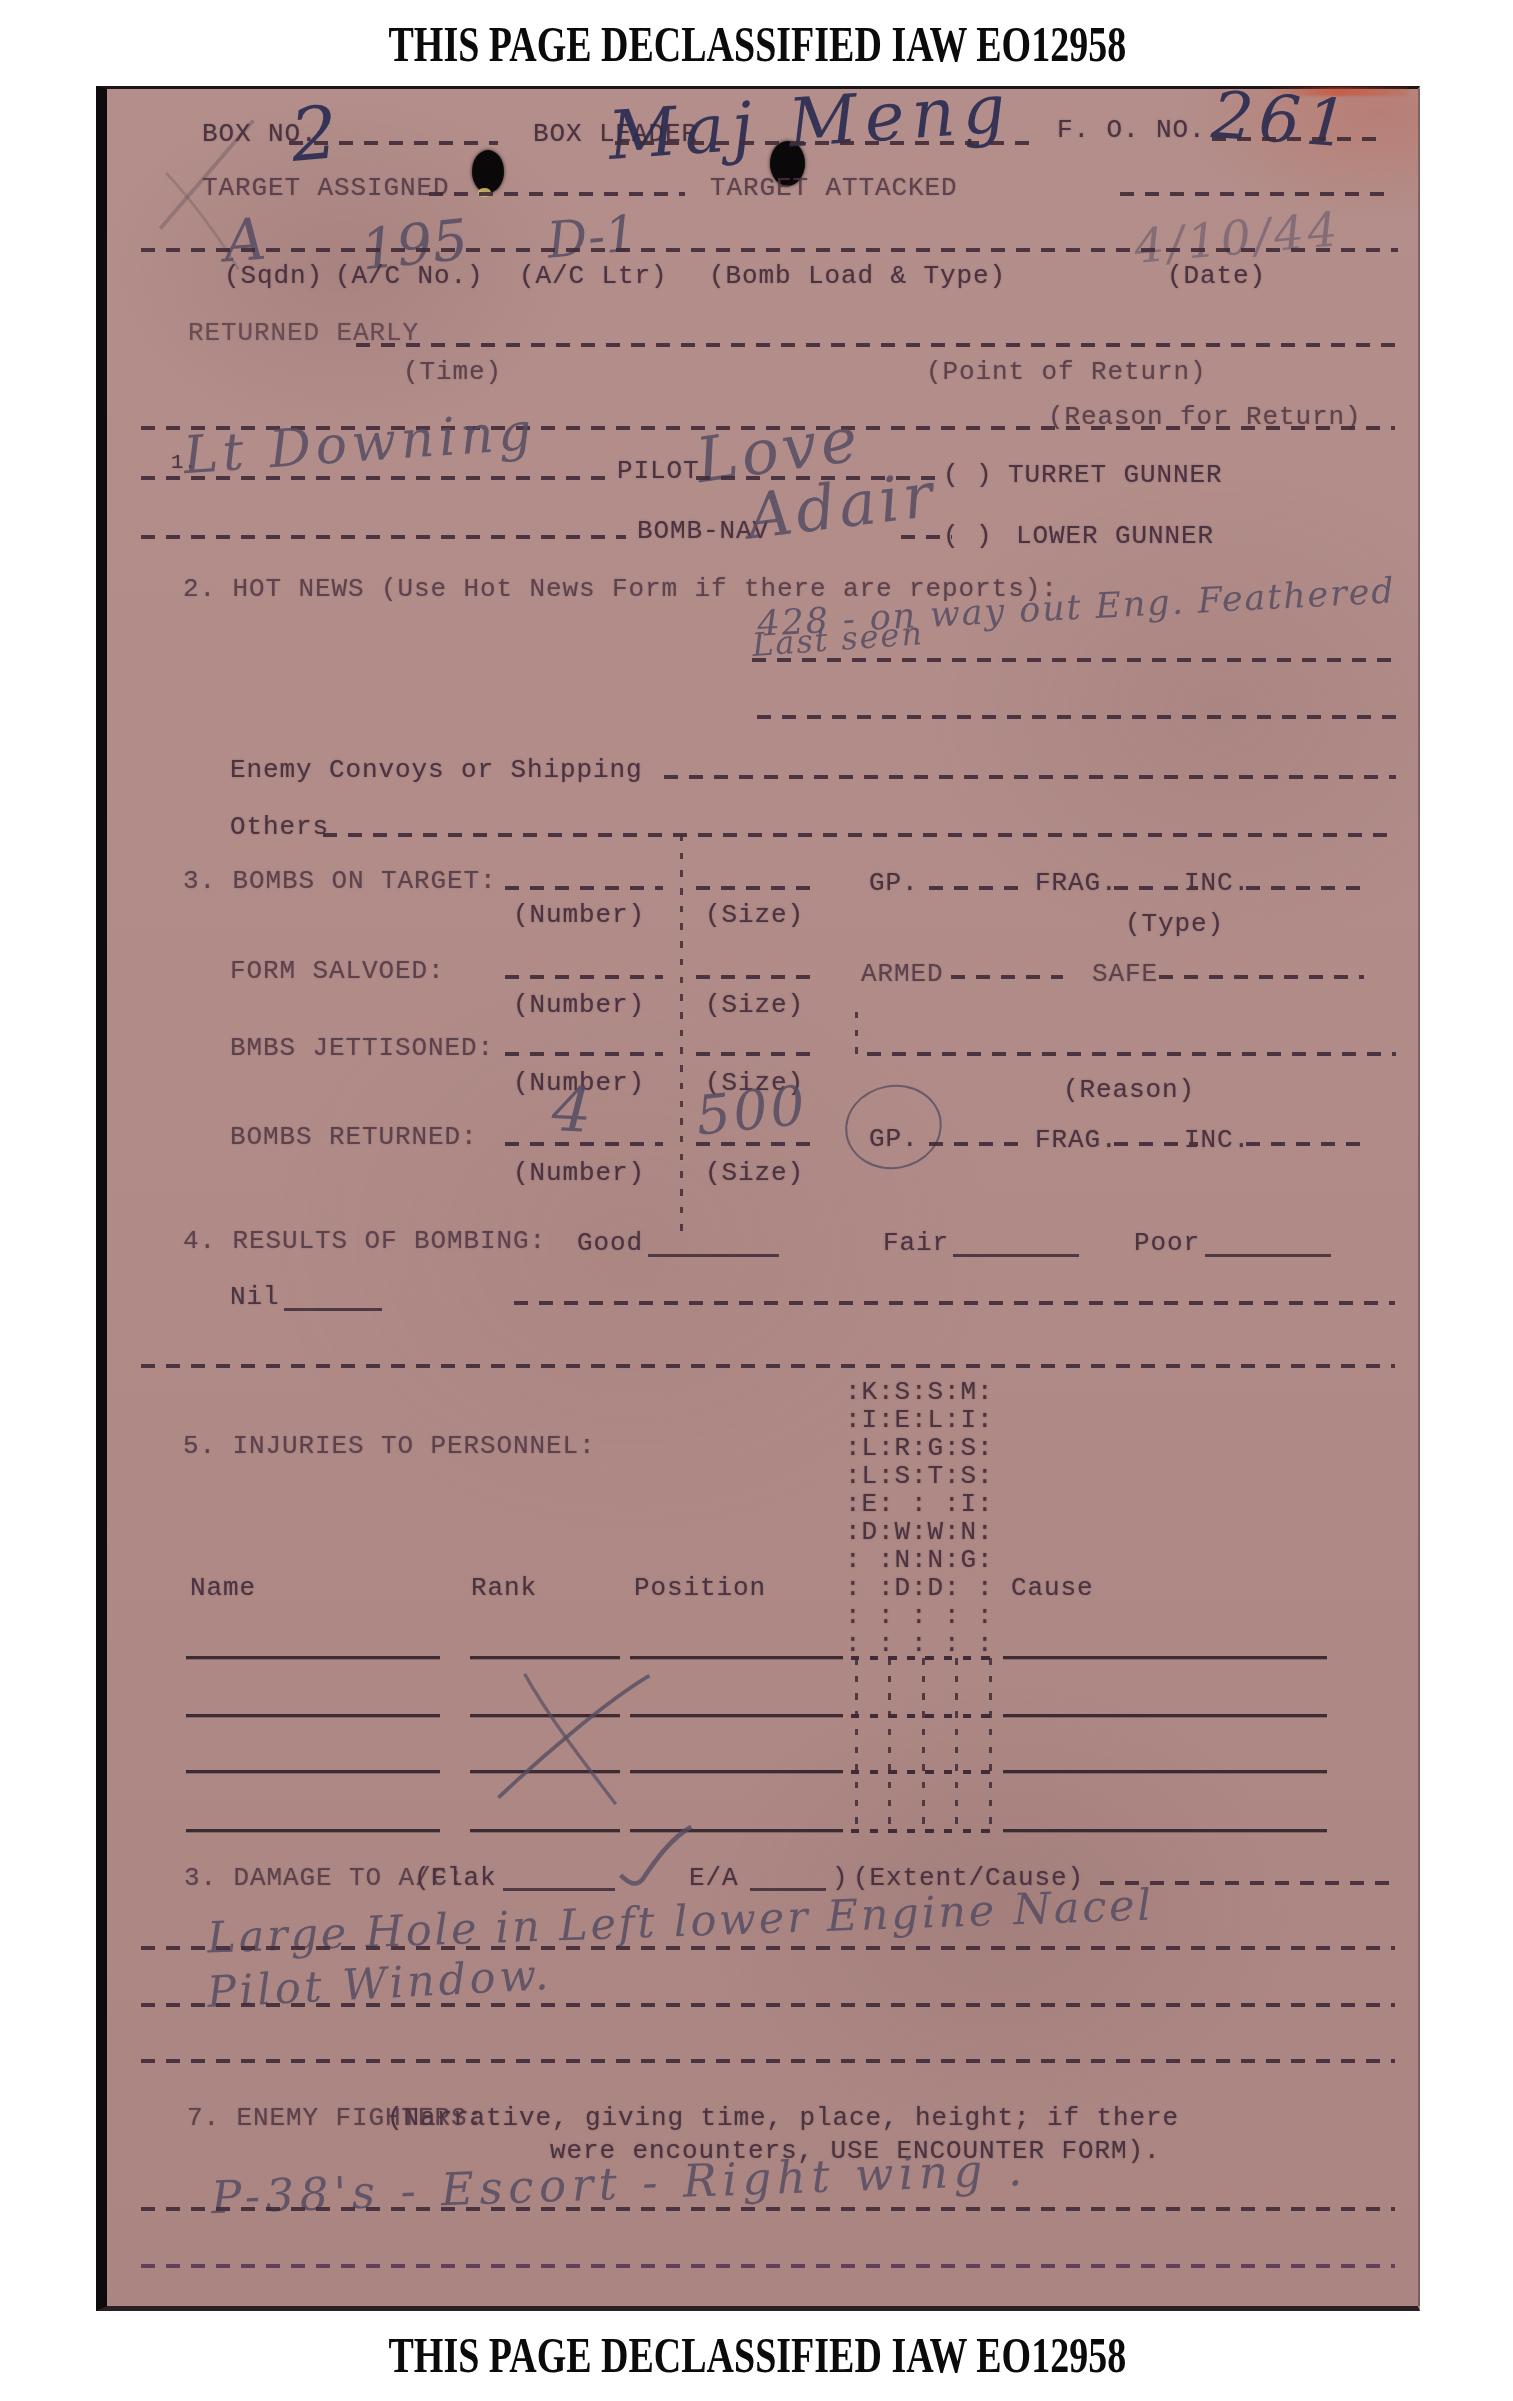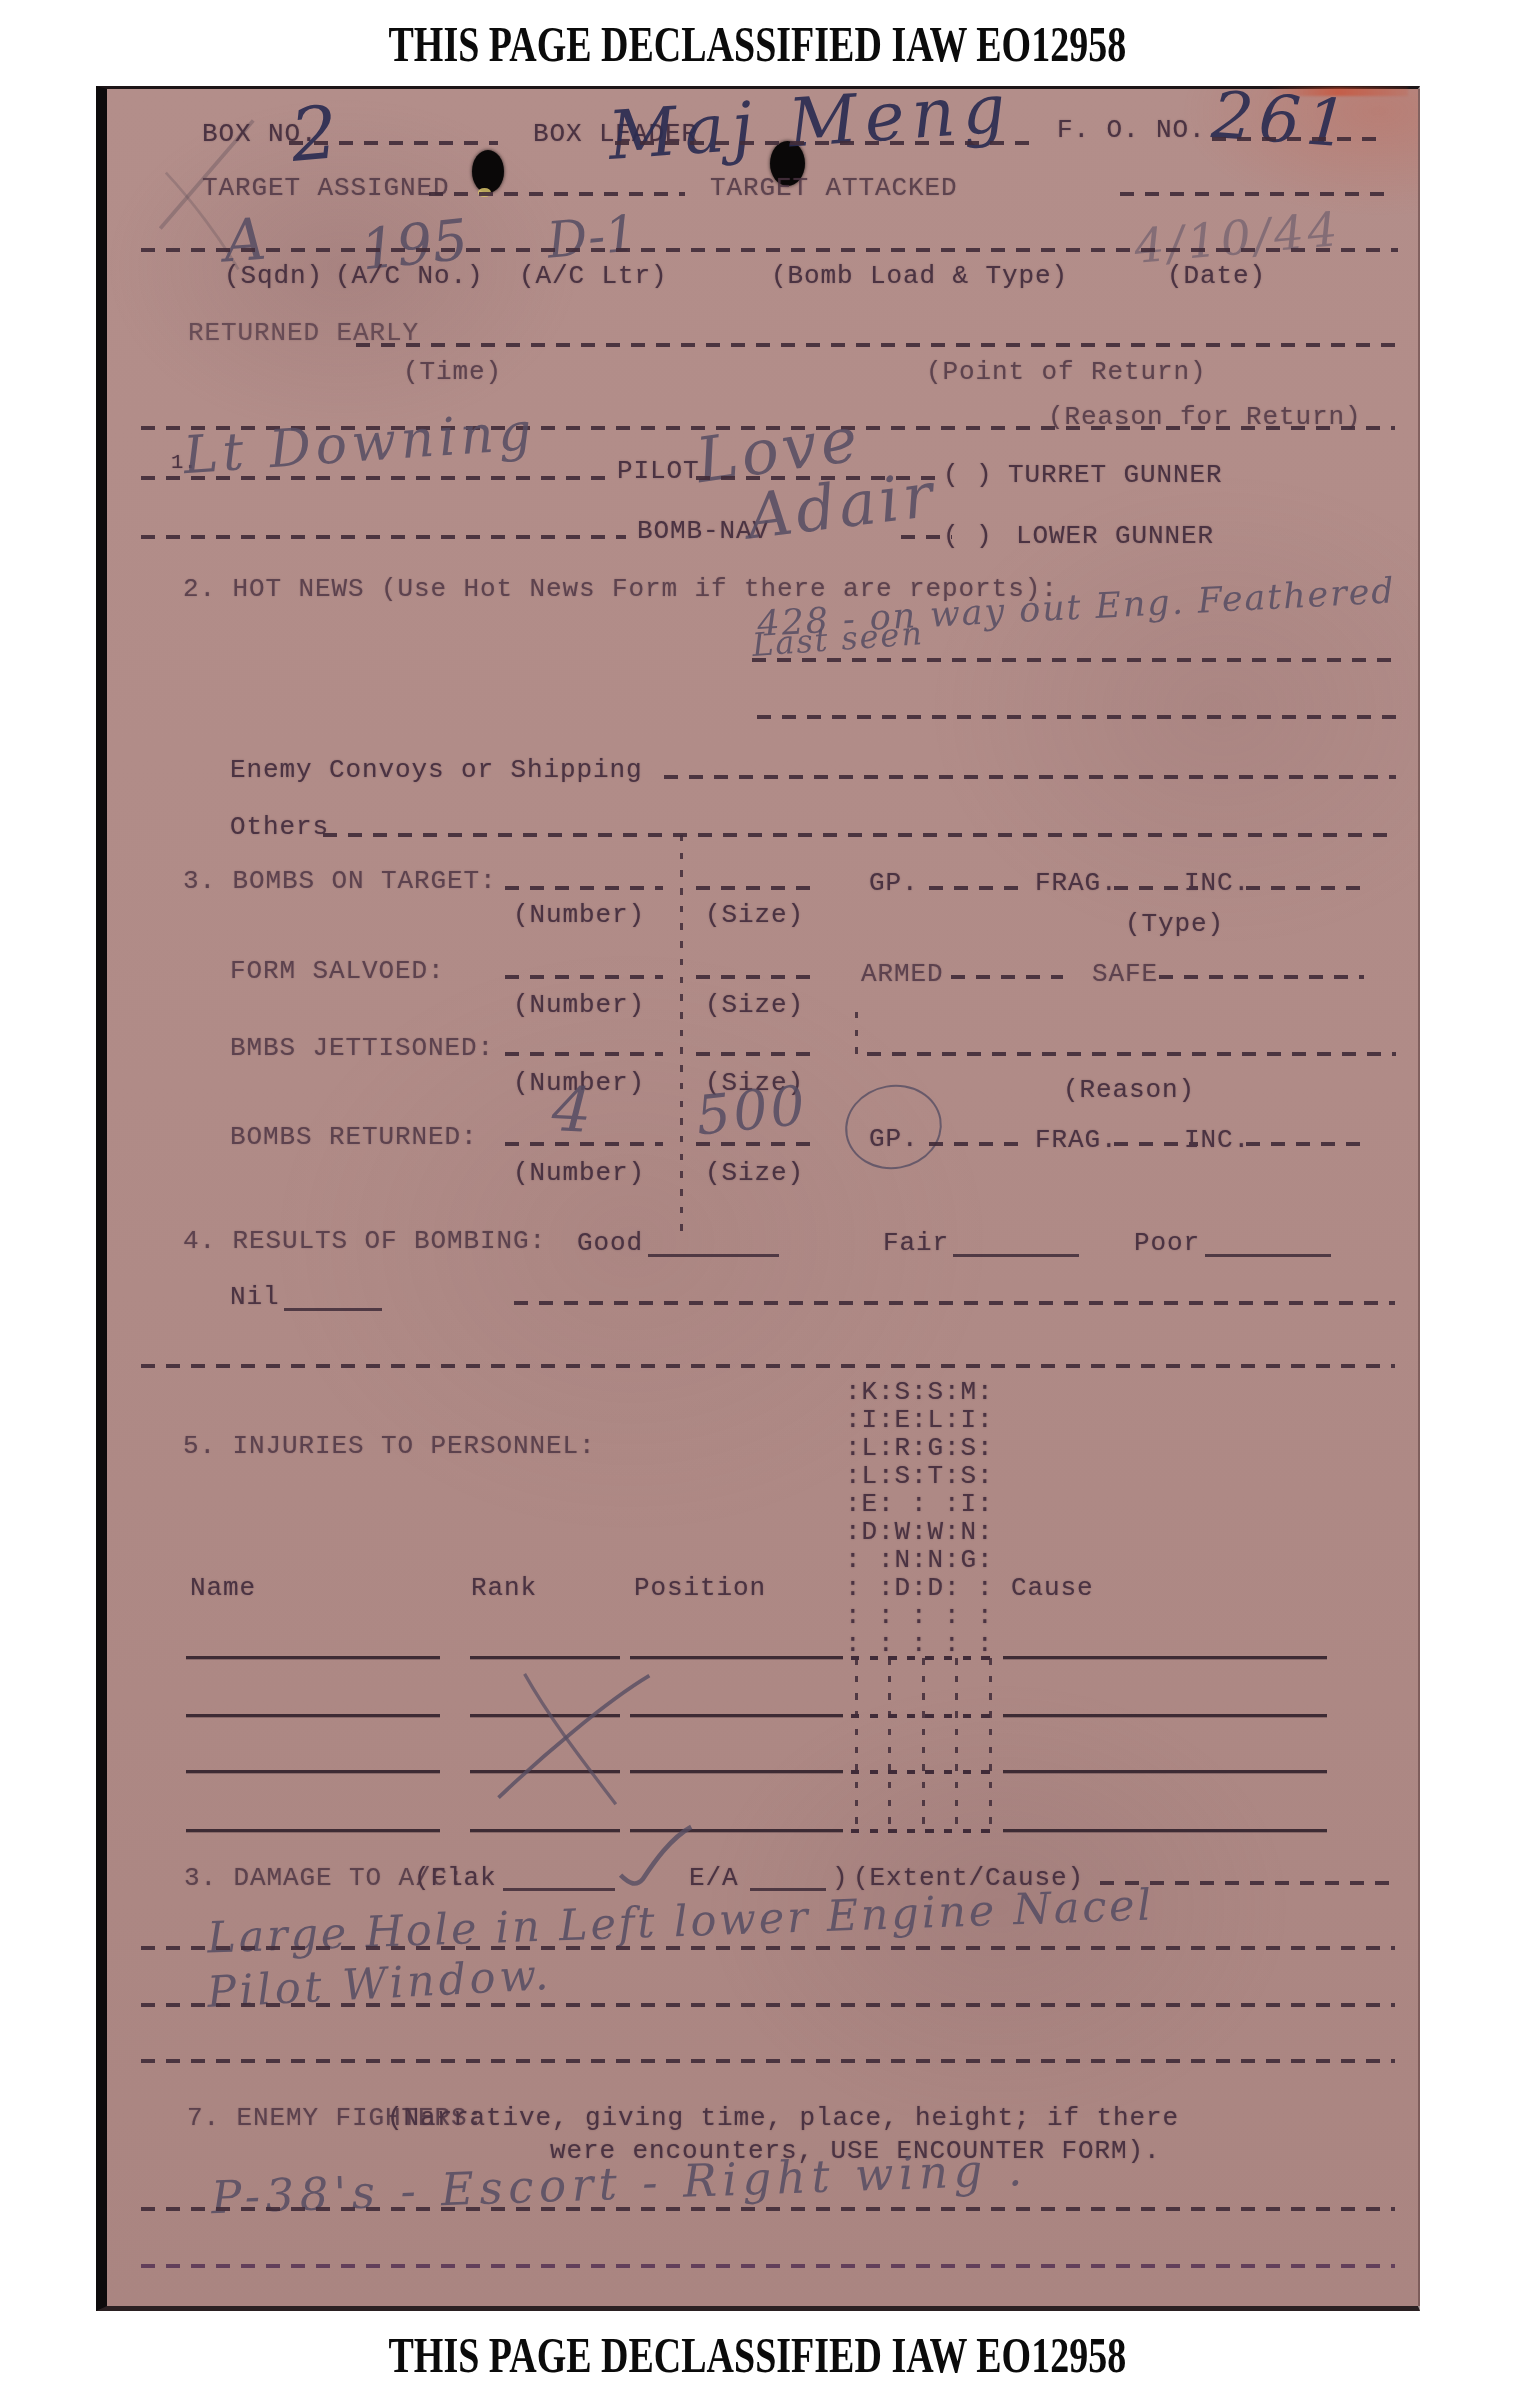--- a/index.html
+++ b/index.html
@@ -73,21 +73,21 @@
   <div class="el dash" style="left:1013px;top:103px;width:275px"></div>
 
   <div class="el hand" style="left:117px;top:117px;font-size:58px;transform:rotate(-4deg)">A</div>
   <div class="el hand" style="left:254px;top:123px;font-size:56px;transform:rotate(-6deg)">195</div>
   <div class="el hand" style="left:440px;top:119px;font-size:50px;transform:rotate(-5deg)">D-1</div>
   <div class="el hand" style="left:1027px;top:121px;font-size:47px;letter-spacing:3.7px;opacity:.5;transform:rotate(-5deg)">4/10/44</div>
   <div class="el dash" style="left:34px;top:159px;width:1257px"></div>
   <div class="el t" style="left:117px;top:172px">(Sqdn)</div>
   <div class="el t" style="left:228px;top:172px">(A/C No.)</div>
   <div class="el t" style="left:412px;top:172px">(A/C Ltr)</div>
-  <div class="el t" style="left:664px;top:172px">(Bomb Load &amp; Type)</div>
+  <div class="el t" style="left:602px;top:172px">(Bomb Load &amp; Type)</div>
   <div class="el t" style="left:1060px;top:172px">(Date)</div>
 
   <div class="el t f7" style="left:81px;top:229px">RETURNED EARLY</div>
   <div class="el dash" style="left:249px;top:254px;width:1039px"></div>
   <div class="el t f8" style="left:296px;top:268px">(Time)</div>
   <div class="el t f8" style="left:819px;top:268px">(Point of Return)</div>
   <div class="el t f8" style="left:941px;top:313px">(Reason for Return)</div>
   <div class="el dash" style="left:34px;top:337px;width:1254px"></div>
 
   <div class="el t" style="left:64px;top:362px;font-size:20.5px">1.</div>

